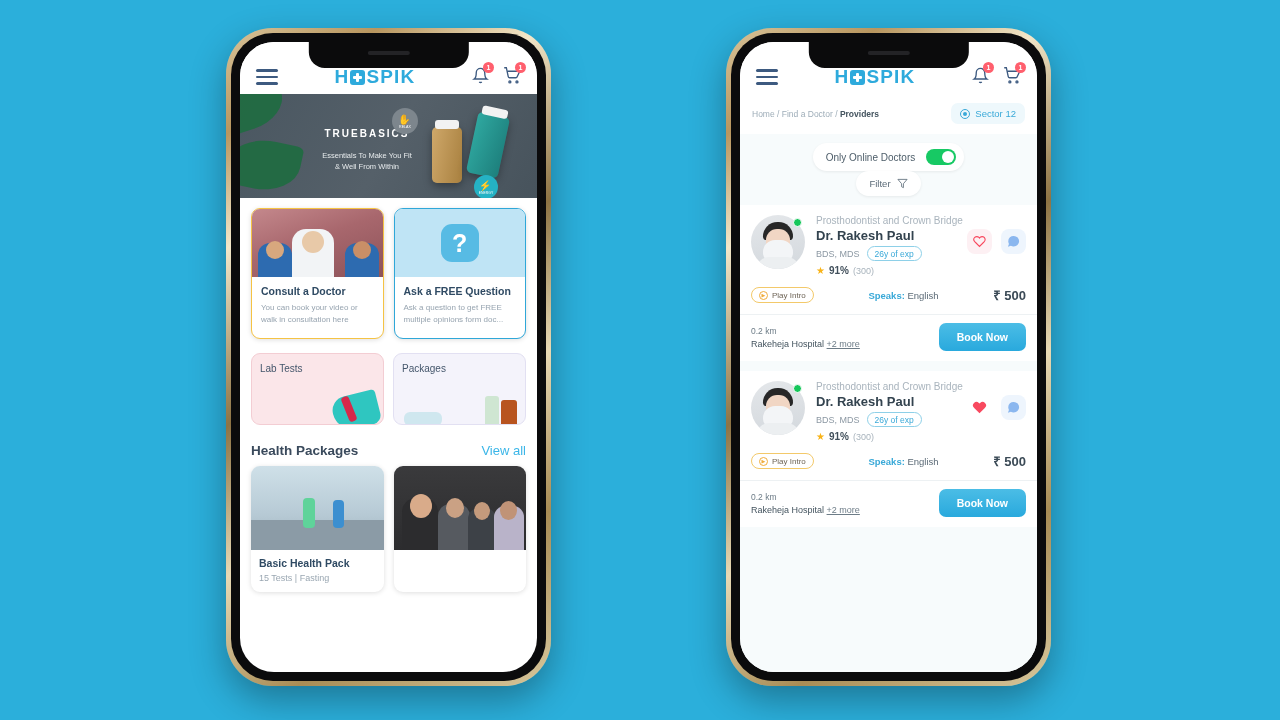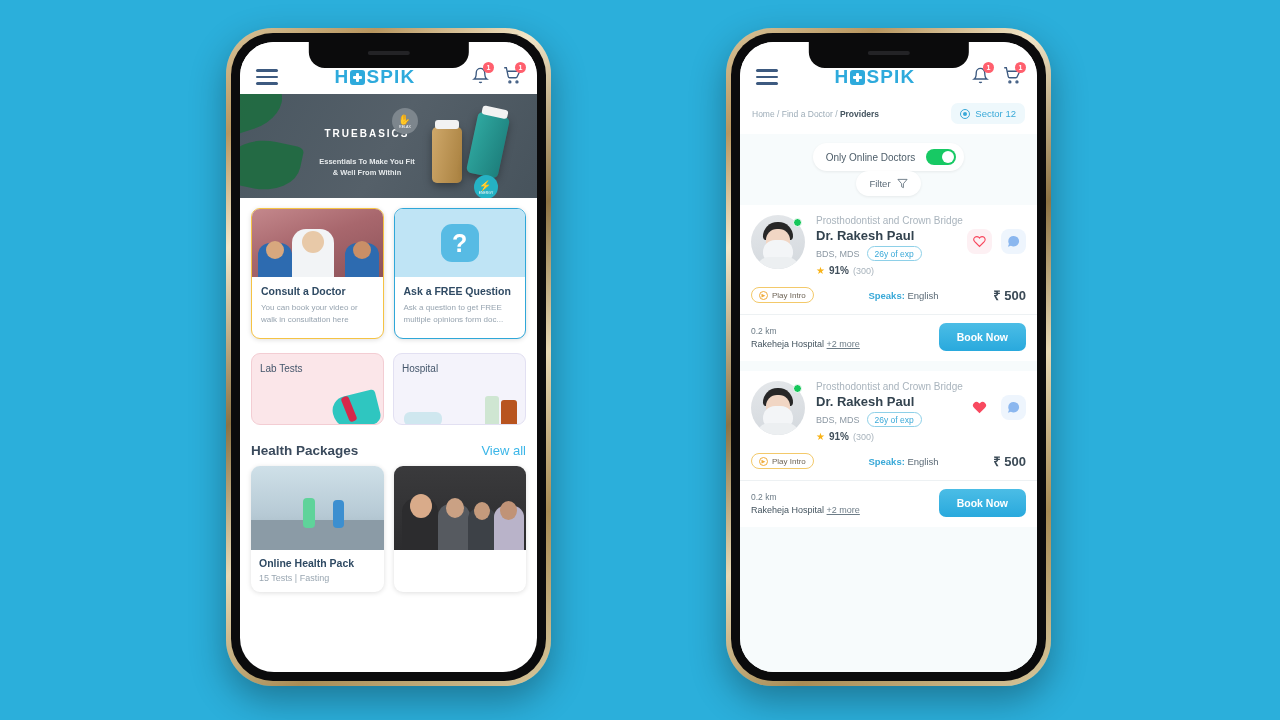--- a/index.html
+++ b/index.html
@@ -81,21 +81,21 @@
   }
 
   
   .banner {
     height: 104px; position: relative; overflow: hidden;
     background: linear-gradient(120deg,#4a5761 0%,#556069 50%,#47535c 100%);
   }
   .leaf { position: absolute; background: #1f6b41; border-radius: 60% 10% 60% 10%; opacity: .92; }
   .banner-text { position: absolute; left: 52px; top: 34px; text-align: center; width: 150px; }
   .banner-brand { color: #fff; font-size: 10px; letter-spacing: 2px; font-weight: bold; }
-  .banner-sub { color: #e6eaec; font-size: 7.5px; line-height: 1.5; margin-top: 17px; font-weight: bold; }
+  .banner-sub { color: #e6eaec; font-size: 7.5px; line-height: 1.5; margin-top: 11px; font-weight: normal; }
   .bottle {
     position: absolute; border-radius: 5px;
     box-shadow: 0 3px 9px rgba(0,0,0,.35);
   }
   .bottle .cap { position: absolute; top: -7px; left: 3px; right: 3px; height: 9px;
      background: #f2f2f2; border-radius: 3px; }
   .circ-icon {
     position: absolute; border-radius: 50%;
     display: flex; align-items: center; justify-content: center;
     font-size: 5px; color: #fff; flex-direction: column;
@@ -368,41 +368,41 @@
           </div>
         </div>
 
         <div class="tiles">
           <div class="tile lab">
             <div class="tile-label">Lab Tests</div>
             <div style="position:absolute;right:4px;bottom:-4px;width:46px;height:34px;background:#2fc6c0;border-radius:16px 4px 10px 22px;transform:rotate(-14deg);"></div>
             <div style="position:absolute;right:30px;bottom:2px;width:8px;height:26px;background:#d6294a;border-radius:3px;transform:rotate(-22deg);"></div>
           </div>
           <div class="tile med">
-            <div class="tile-label">Hospital</div>
+            <div class="tile-label">Packages</div>
             <div style="position:absolute;right:8px;bottom:-2px;width:16px;height:26px;background:#b8541f;border-radius:3px;"></div>
             <div style="position:absolute;right:26px;bottom:-2px;width:14px;height:30px;background:#cfe6d2;border-radius:3px;"></div>
             <div style="position:absolute;left:10px;bottom:-2px;width:38px;height:14px;background:#cfe7ef;border-radius:6px;"></div>
           </div>
         </div>
 
         <div class="sec-head">
           <div class="sec-title">Health Packages</div>
           <div class="view-all">View all</div>
         </div>
 
         <div class="pack-row">
           <div class="pack-card">
             <div class="pack-media run">
               <div style="position:absolute;bottom:0;left:0;right:0;height:30px;background:#8b9ba6;"></div>
               <div style="position:absolute;bottom:22px;left:52px;width:12px;height:30px;background:#5fd39a;border-radius:4px;"></div>
               <div style="position:absolute;bottom:22px;left:82px;width:11px;height:28px;background:#3c8fd0;border-radius:4px;"></div>
             </div>
             <div class="pack-body">
-              <div class="pack-title">Online Health Pack</div>
+              <div class="pack-title">Basic Health Pack</div>
               <div class="pack-meta">15 Tests | Fasting</div>
             </div>
           </div>
           <div class="pack-card">
             <div class="pack-media fam">
               <div style="position:absolute;bottom:0;left:8px;width:36px;height:52px;background:#2c2c2e;border-radius:14px 14px 0 0;"></div>
               <div style="position:absolute;bottom:32px;left:16px;width:22px;height:24px;background:#d9ab8a;border-radius:50%;"></div>
               <div style="position:absolute;bottom:0;left:44px;width:32px;height:46px;background:#565a60;border-radius:12px 12px 0 0;"></div>
               <div style="position:absolute;bottom:32px;left:52px;width:18px;height:20px;background:#caa184;border-radius:50%;"></div>
               <div style="position:absolute;bottom:0;left:74px;width:28px;height:42px;background:#3d4147;border-radius:11px 11px 0 0;"></div>

